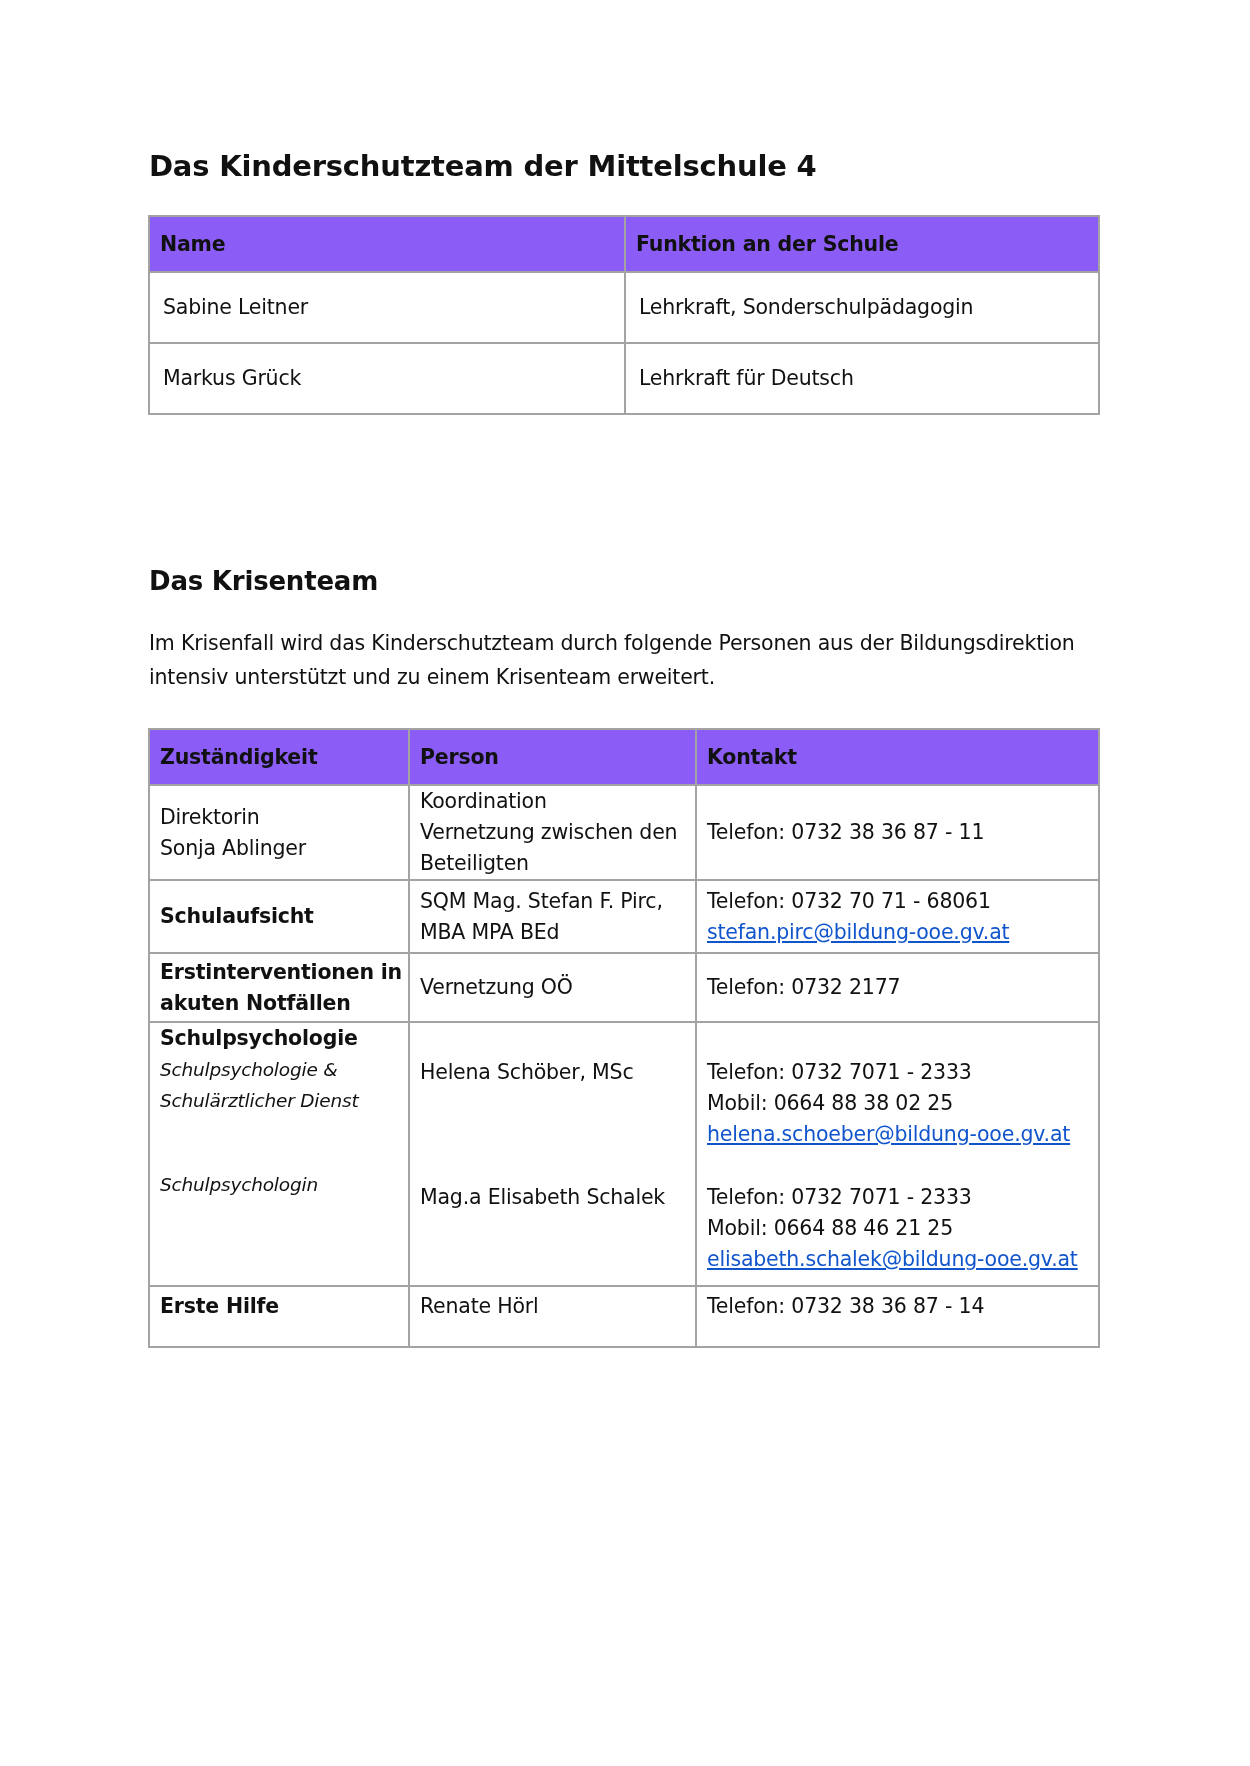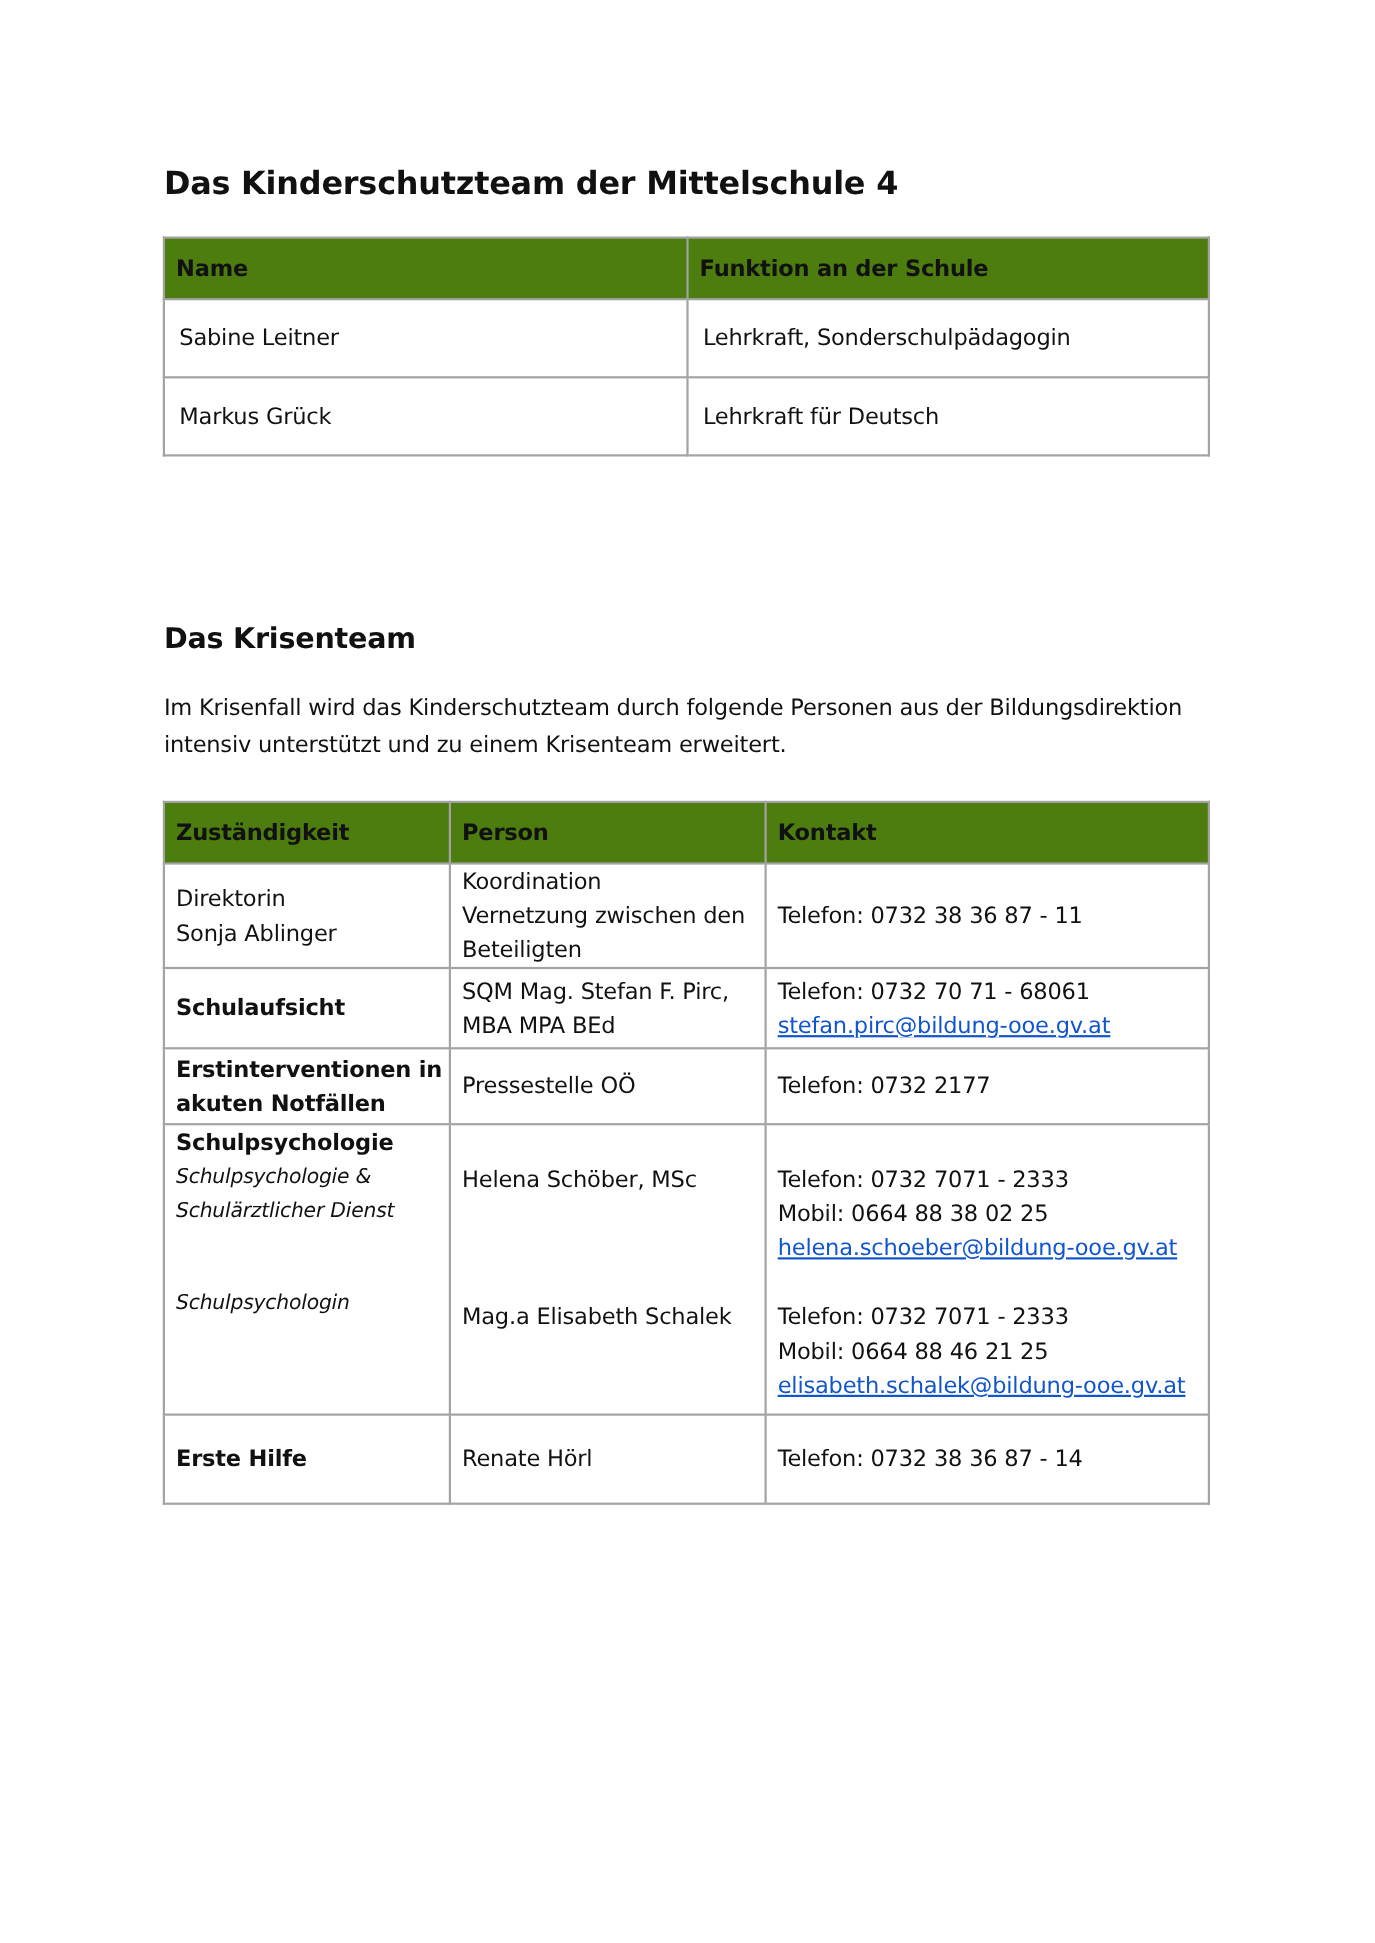--- a/index.html
+++ b/index.html
@@ -25,41 +25,41 @@
   table {
     position: absolute; left: 148px; border-collapse: collapse;
     table-layout: fixed;
   }
   td, th {
     border: 2px solid #a3a3a3;
     font-size: 20.5px; letter-spacing: -0.2px;
     text-align: left; vertical-align: middle;
     padding: 0 10px; line-height: 31px;
   }
-  th { background: #4d7c0f; font-weight: bold; }
+  th { background: #8b5cf6; font-weight: bold; }
   #t1 { top: 215px; width: 950px; }
   #t1 .c1 { width: 476px; }
   #t1 .c2 { width: 474px; }
   #t1 th { height: 54px; }
   #t1 td { height: 69px; padding-left: 13px; }
   #t2 { top: 728px; width: 950px; }
   #t2 .c1 { width: 260px; }
   #t2 .c2 { width: 287px; }
   #t2 .c3 { width: 403px; }
   #t2 th { height: 54px; }
   .line { display: block; white-space: nowrap; }
   .b { font-weight: bold; }
   .i { font-style: italic; font-size: 18.5px; }
   a.link { color: #1155cc; text-decoration: underline; }
   .r1 td { height: 91px; }
   .r2 td { height: 71px; }
   .r3 td { height: 67px; }
   .r4 td { height: 262px; vertical-align: top; }
   .r5 td { height: 75px; }
-  .r6 td { height: 55px; vertical-align: top; padding-top: 24px; }
+  .r6 td { height: 55px; vertical-align: top; padding-top: 4px; }
   .gap { display: block; height: 31px; }
   .r4 .top-pad { display: block; height: 34px; }
 </style>
 </head>
 <body>
 
 <div class="h1">Das Kinderschutzteam der Mittelschule 4</div>
 
 <table id="t1">
   <colgroup>
@@ -126,21 +126,21 @@
       <a class="line link" href="mailto:stefan.pirc@bildung-ooe.gv.at">stefan.pirc@bildung-ooe.gv.at</a>
     </td>
   </tr>
 
   <tr class="r3">
     <td>
       <span class="line b">Erstinterventionen in</span>
       <span class="line b">akuten Notfällen</span>
     </td>
     <td>
-      <span class="line">Pressestelle OÖ</span>
+      <span class="line">Vernetzung OÖ</span>
     </td>
     <td>
       <span class="line">Telefon: 0732 2177</span>
     </td>
   </tr>
 
   <tr class="r4">
     <td>
       <span class="line b">Schulpsychologie</span>
       <span class="line i">Schulpsychologie &amp;</span>

